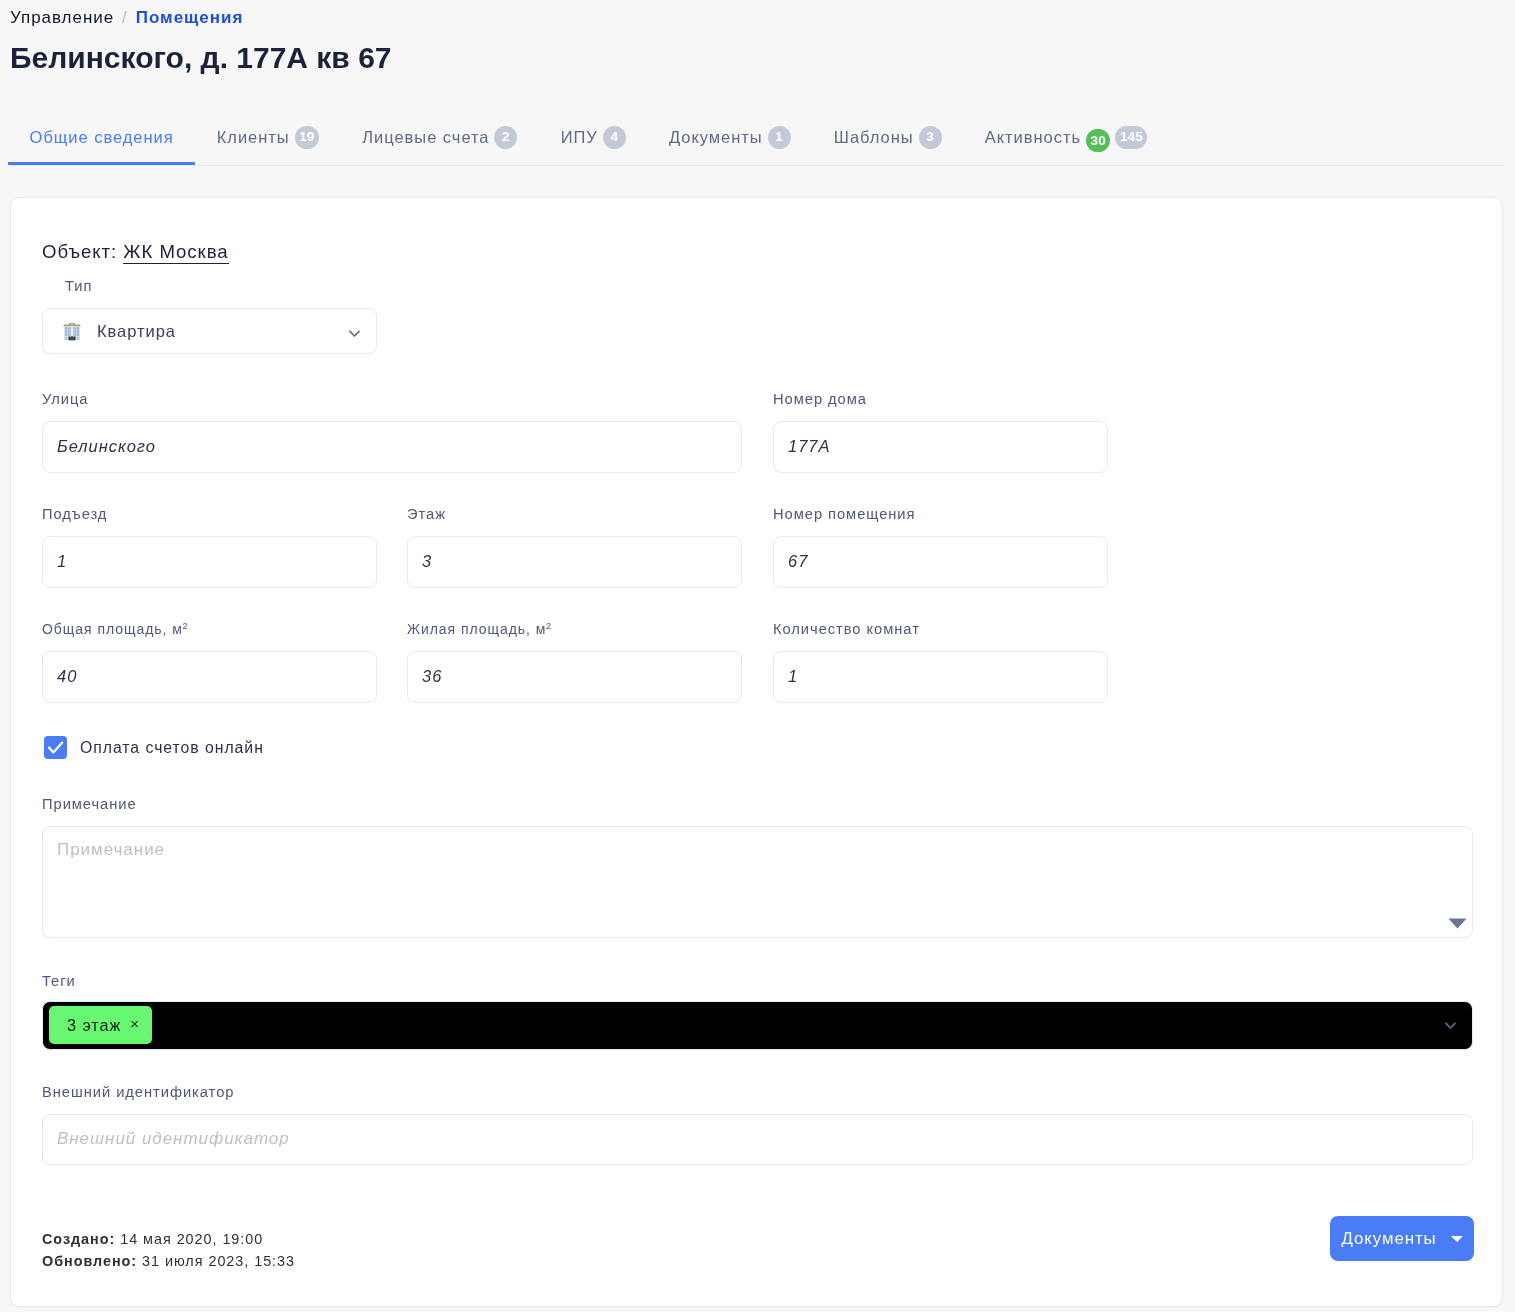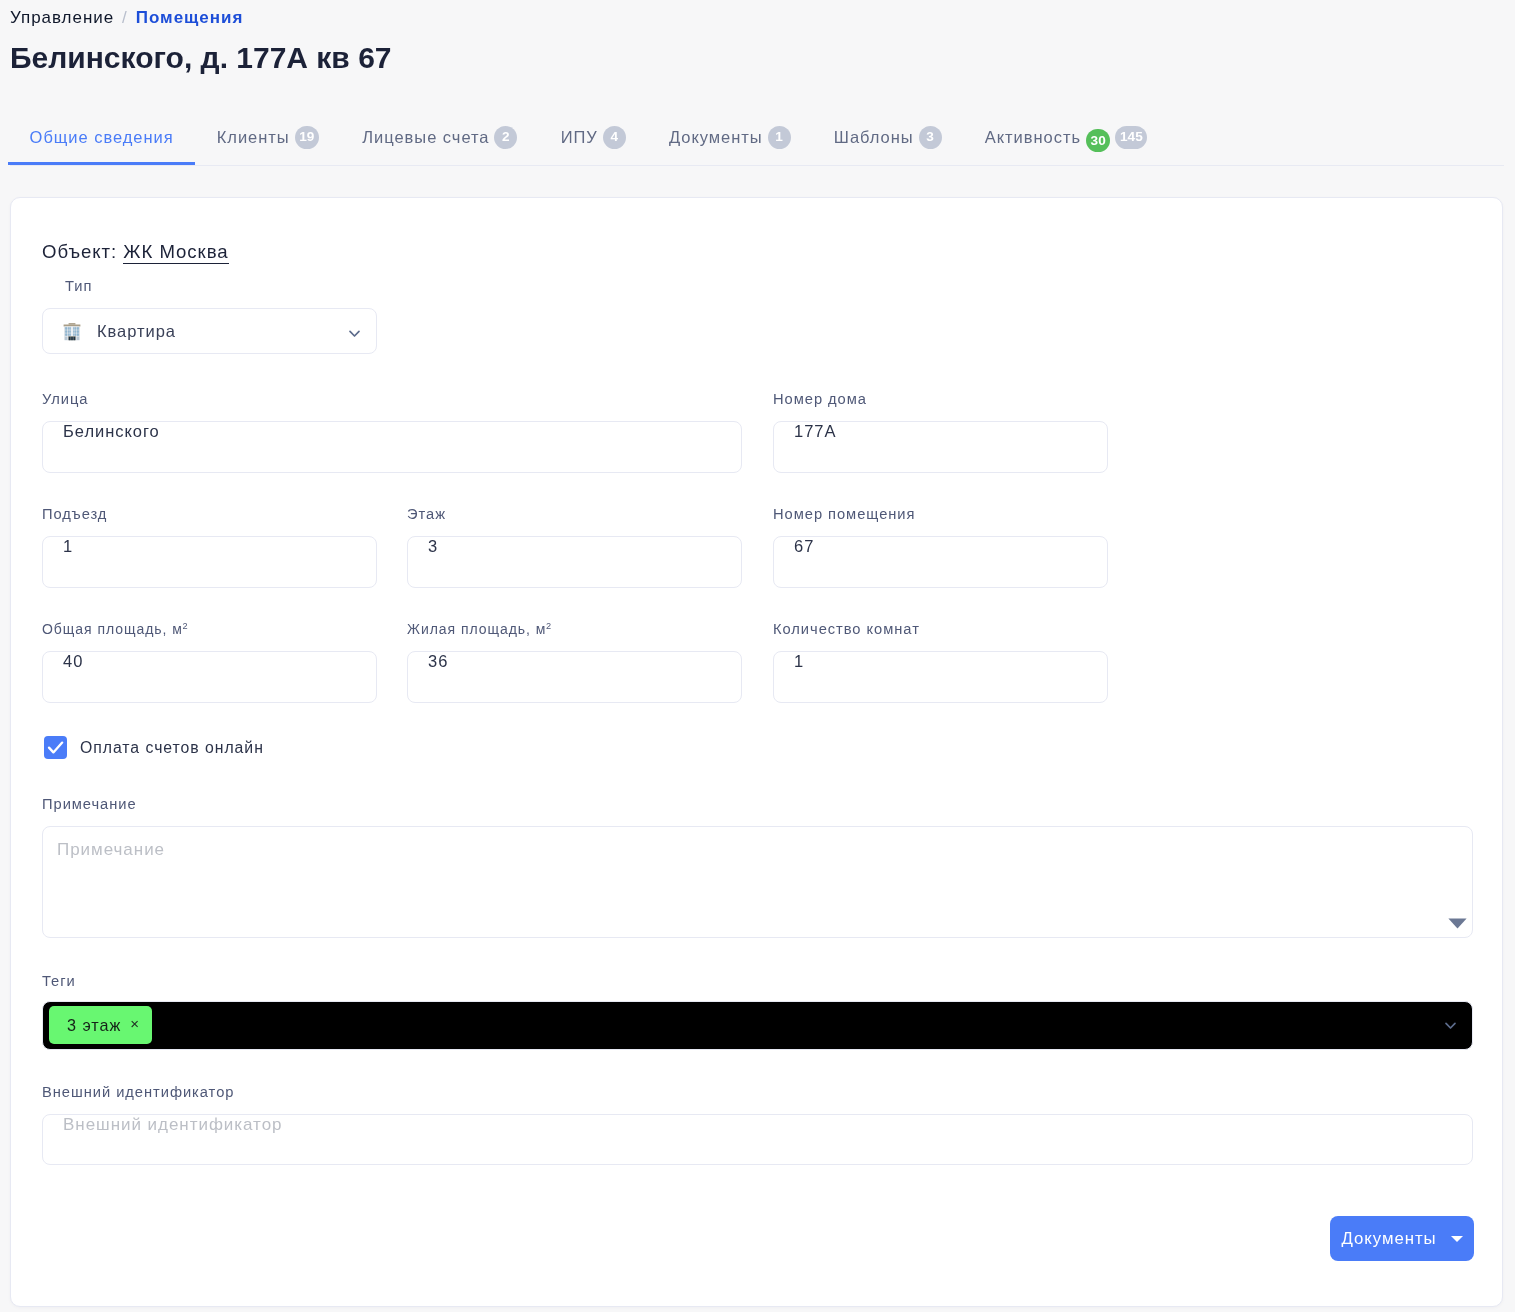--- a/index.html
+++ b/index.html
@@ -43,21 +43,21 @@
       border:1px solid #e7e9f3;border-radius:10px;box-shadow:0 1px 3px rgba(90,100,140,0.05);}
 
 .obj{position:absolute;left:31px;top:42px;font-size:18.6px;color:#1c2238;line-height:24px;white-space:nowrap;}
 .obj .olink{border-bottom:1px solid #1c2238;padding-bottom:1px;}
 
 .lbl{position:absolute;font-size:14.7px;color:#4f5877;line-height:16px;white-space:nowrap;}
 .sup{font-size:9.2px;vertical-align:super;line-height:0;letter-spacing:0;margin-left:-0.5px;position:relative;top:1px;}
 .lbl.area{font-size:14.0px;}
 
 .field{position:absolute;height:52px;border:1px solid #e7e9f3;border-radius:8px;background:#fff;
-       display:flex;align-items:flex-start;padding:0 0 2px 20px;font-size:16.5px;color:#2c3349;}
+       display:flex;align-items:center;padding:0 0 2px 14px;font-size:16.5px;color:#2c3349;font-style:italic;}
 .field.ph{color:#bcbfc6;font-size:17px;}
 
 .selbox{position:absolute;height:50px;border:1px solid #e7e9f3;border-radius:8px;background:#fff;
         display:flex;align-items:center;padding:0 20px;font-size:16.5px;color:#3a4158;}
 .selbox .emo{margin-right:16px;line-height:0;display:inline-flex;align-items:center;}
 .chev{position:absolute;}
 
 .cbrow{position:absolute;display:flex;align-items:center;}
 .cbox{width:23px;height:23px;border-radius:4px;background:#4a7cf8;display:flex;align-items:center;justify-content:center;}
 .cblabel{margin-left:13px;font-size:15.8px;color:#2c3349;}
@@ -248,19 +248,23 @@
     <svg class="chev" style="right:13px;top:15px;" width="17" height="17" viewBox="0 0 17 17" fill="none">
         <path d="M4 6.4 L8.5 11 L13 6.4" stroke="#5d6c8c" stroke-width="1.7" stroke-linecap="round" stroke-linejoin="round"></path>
       </svg>
   </div>
 
   <div class="lbl" style="left:31px;top:886px;">Внешний идентификатор</div>
   <div class="field ph" style="left:31px;top:916px;width:1431px;height:51px;">
       <span>Внешний идентификатор</span>
     </div>
 
+  <div class="meta" style="left:31px;top:1030px;">
+    <div><b>Создано:</b> <span>14 мая 2020, 19:00</span></div>
+    <div><b>Обновлено:</b> <span>31 июля 2023, 15:33</span></div>
+  </div>
 
   <div class="actbtn" style="left:1319px;top:1018px;width:144px;height:45px;">
     <span>Документы</span>
     <span class="caret"></span>
   </div>
 
 </div>
 
 </body></html>

